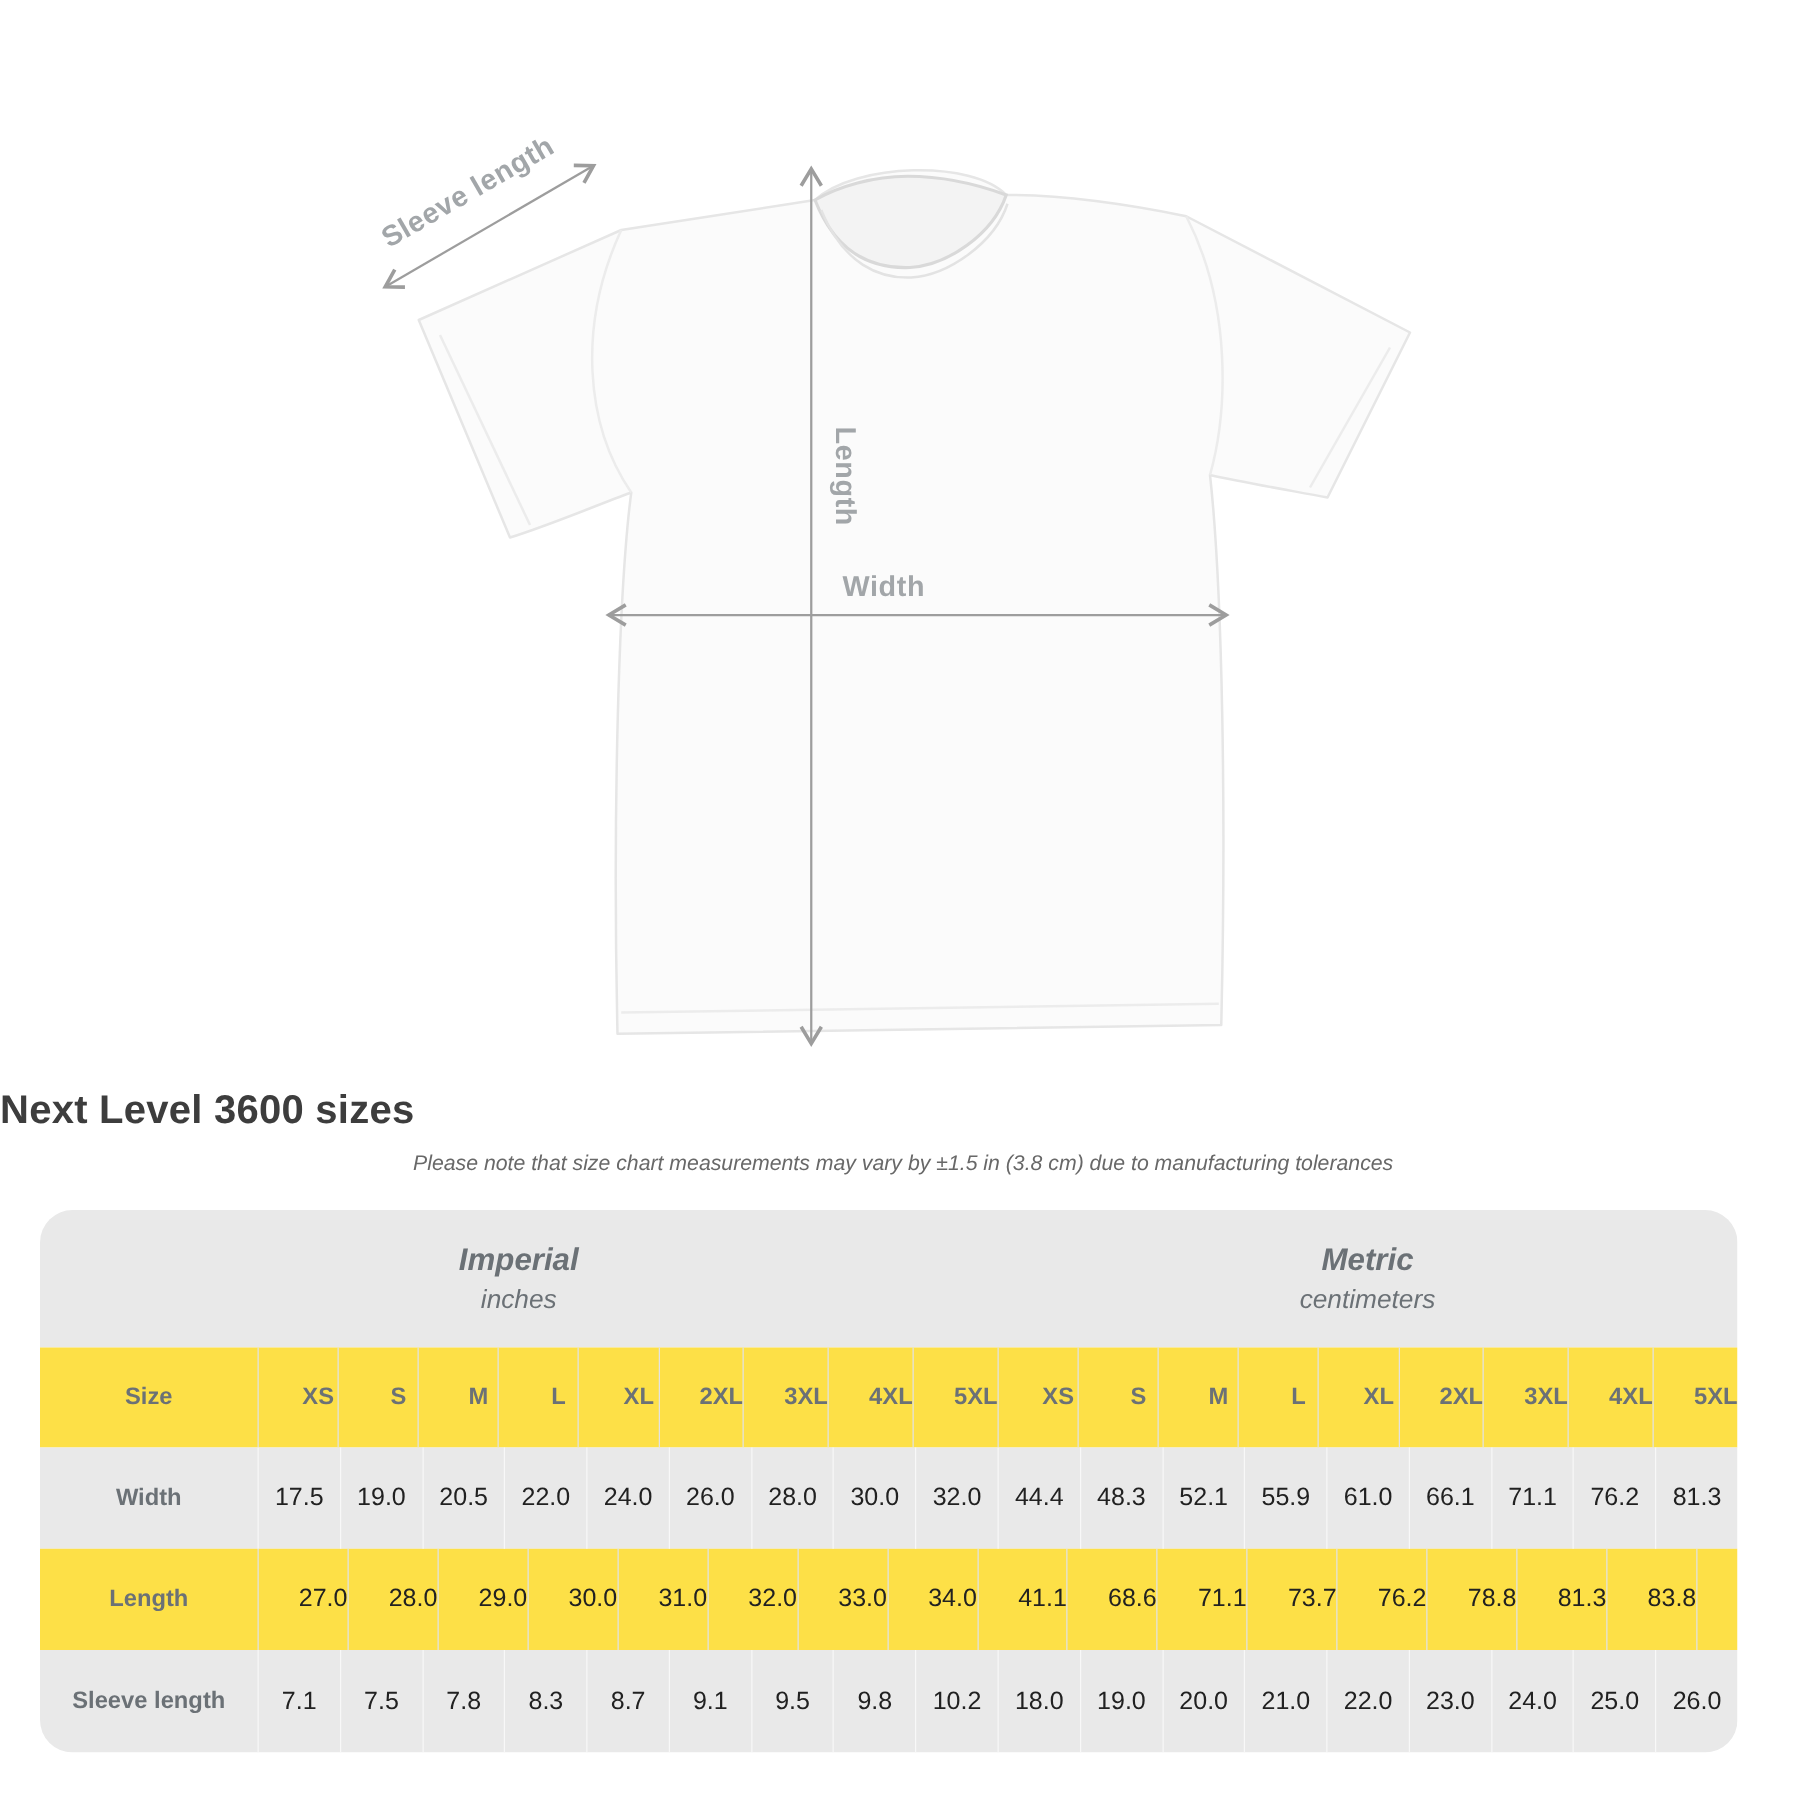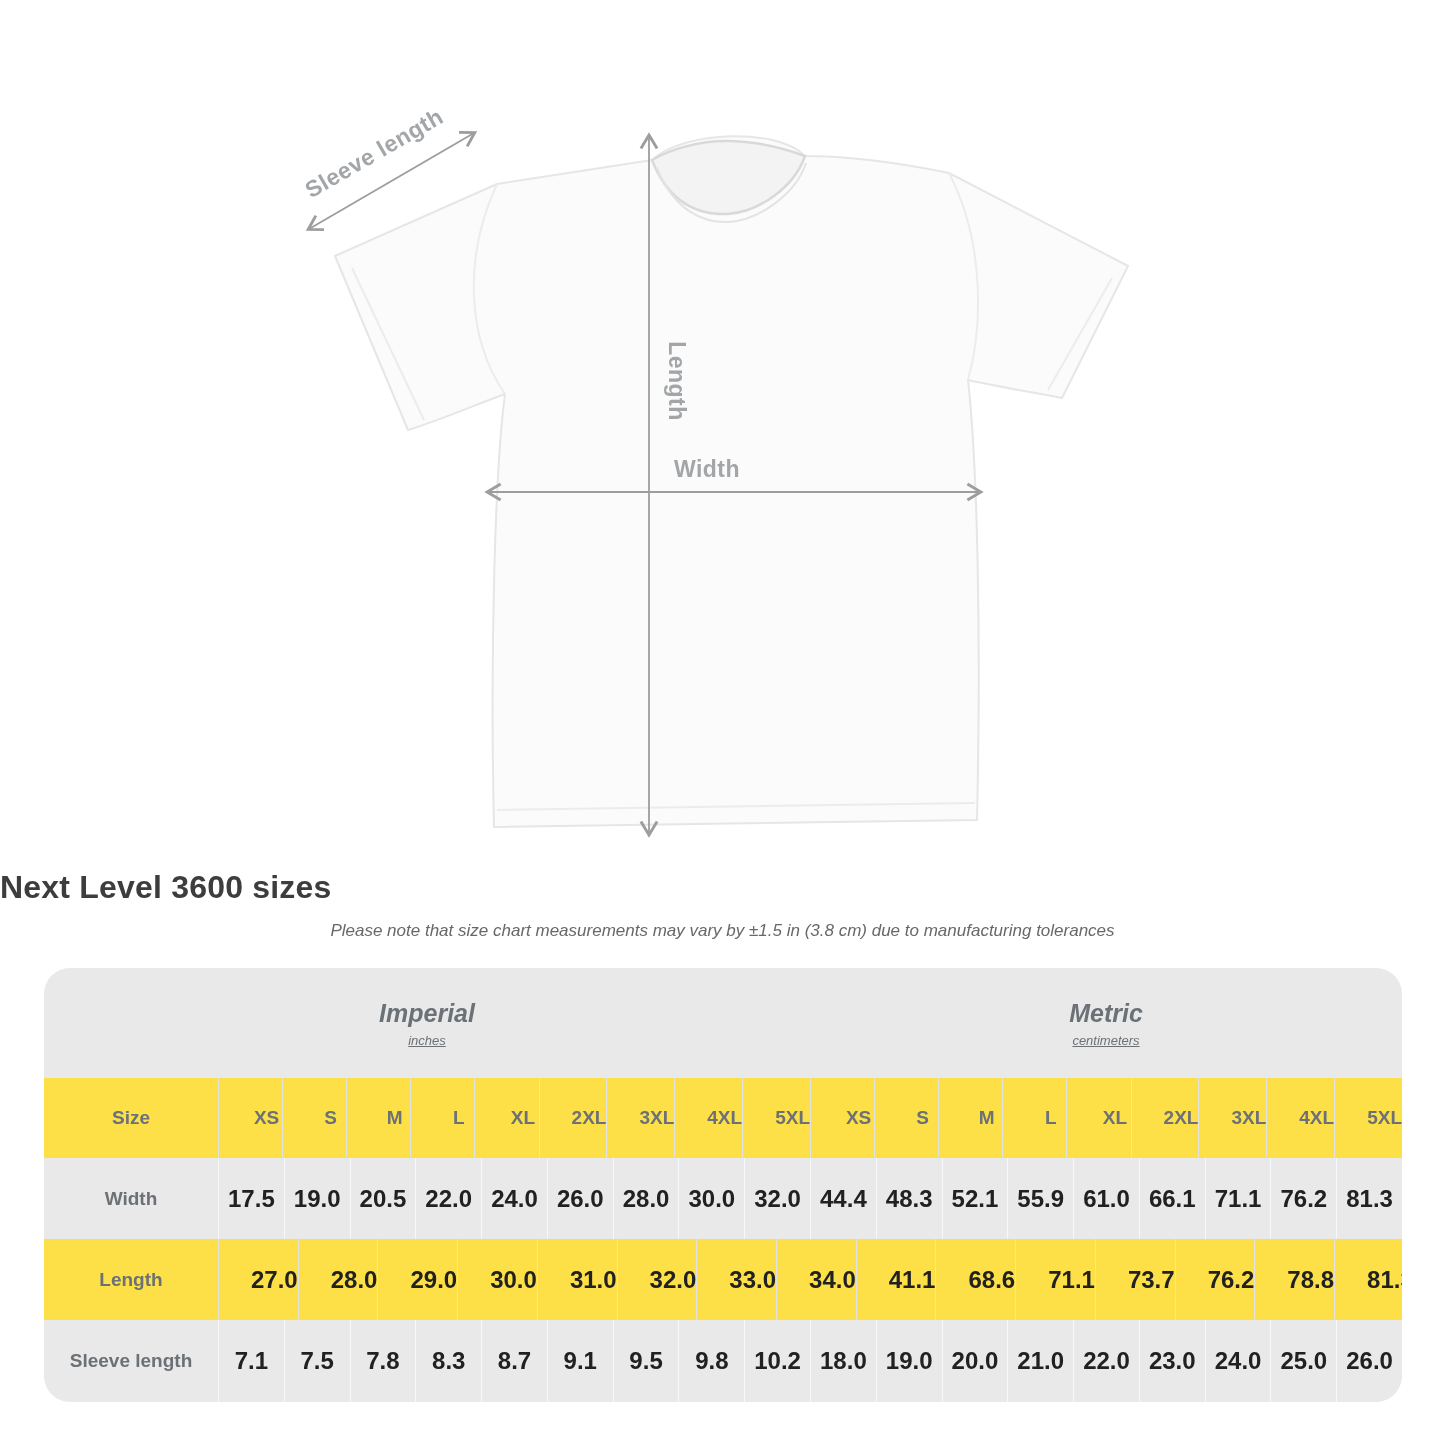--- a/index.html
+++ b/index.html
@@ -31,41 +31,41 @@
     position:absolute;top:869px;left:0;right:0;margin:0;
     font-size:32px;font-weight:bold;
     color:var(--title-text);letter-spacing:0.2px;
   }
   .subtitle{
     position:absolute;top:921px;left:0;right:0;margin:0;
     text-align:center;font-style:italic;font-size:17px;
     color:var(--subtitle-text);
   }
   .size-table{
-    position:absolute;left:44px;top:968px;width:1358px;height:434px;
+    position:absolute;left:32px;top:968px;width:1358px;height:434px;
     border-radius:26px;overflow:hidden;background:#fff;
   }
   .group-row{
     display:grid;grid-template-columns:766px 1fr;height:110px;
     background:var(--band);
   }
   .group{display:flex;flex-direction:column;align-items:center;justify-content:center;gap:5px;}
   .group-label{font-size:25px;font-weight:bold;font-style:italic;color:var(--header-text);}
-  .group-unit{font-size:13px;font-style:italic;color:var(--header-text);text-decoration:underline;}
+  .group-unit{font-size:21px;font-style:italic;color:var(--header-text);}
   .grid-row{display:grid;grid-template-columns:174px repeat(18,1fr);}
   .header-row{height:80px;}
   .data-row{height:81px;}
   .data-row.last{height:82px;}
   .row-light{background:#fde047;}
   .row-shade{background:var(--band);}
   .cell{display:flex;align-items:center;justify-content:center;}
   .row-light .cell + .cell{border-left:1px solid var(--sep-light);padding-left:32px;}
   .row-shade .cell + .cell{border-left:1px solid var(--sep-shade);}
   .label-cell,.size-cell{font-size:19px;font-weight:bold;color:var(--header-text);}
-  .value-cell{font-size:24px;color:var(--cell-text);font-weight:bold;}
+  .value-cell{font-size:20px;color:var(--cell-text);}
 </style>
 </head>
 <body>
 
 <div class="canvas">
 
   <svg class="shirt-svg" width="1445" height="880" viewBox="0 0 1445 880">
     <defs>
       <marker id="arr" viewBox="0 0 12 12" refX="9" refY="6" markerWidth="12" markerHeight="12" orient="auto-start-reverse">
         <path d="M2,1.5 L9.5,6 L2,10.5" fill="none" stroke="#9d9d9d" stroke-width="1.6"></path>

